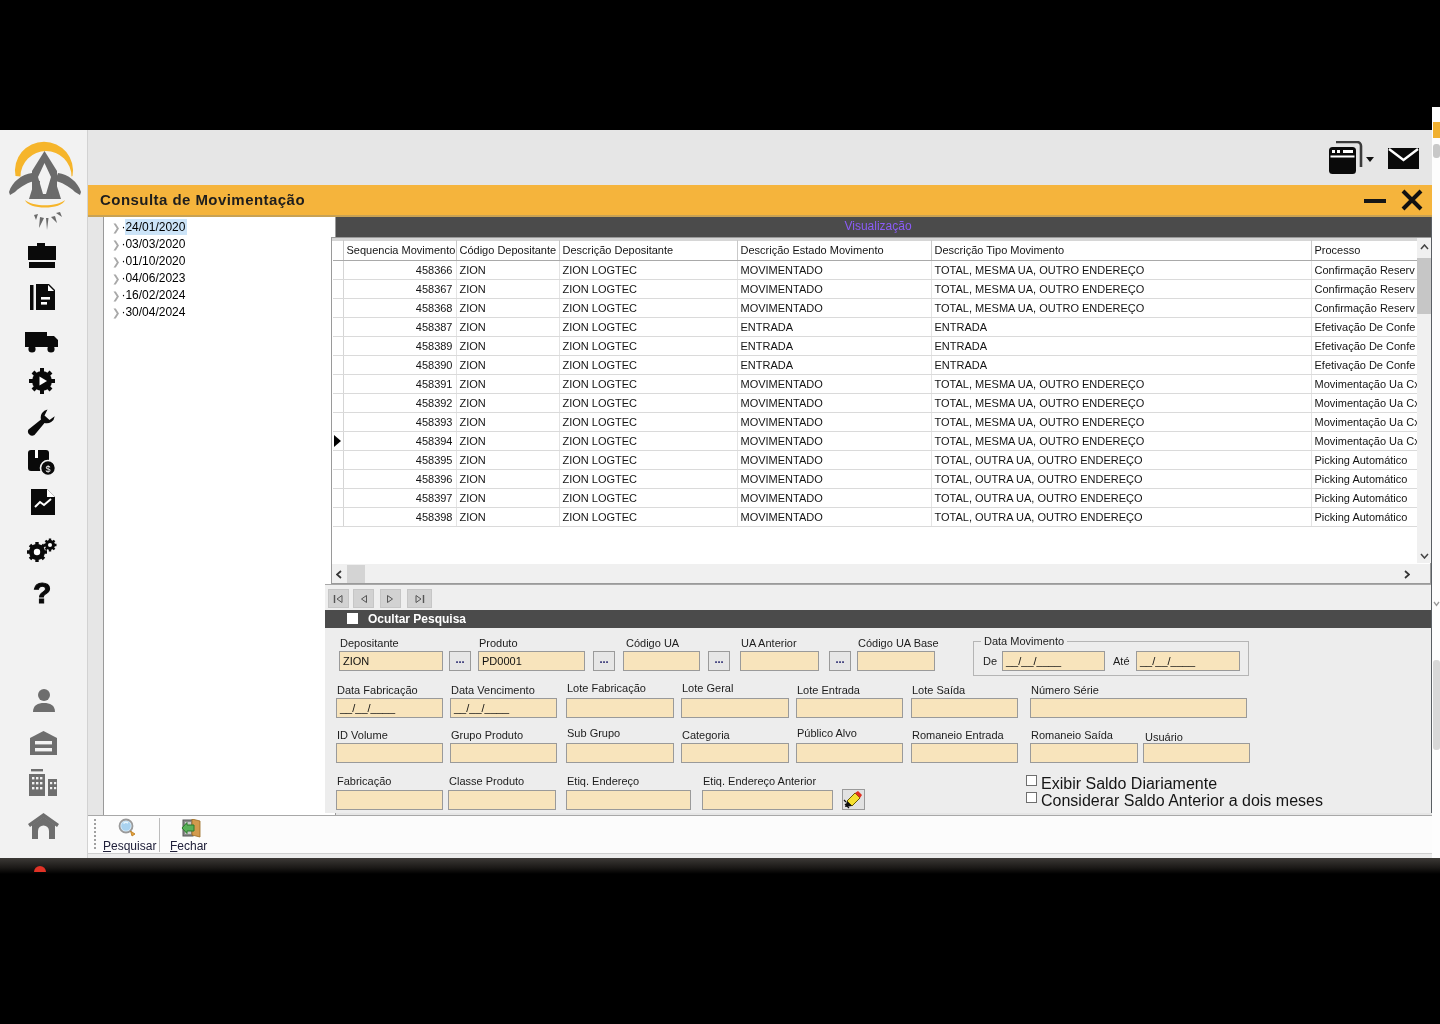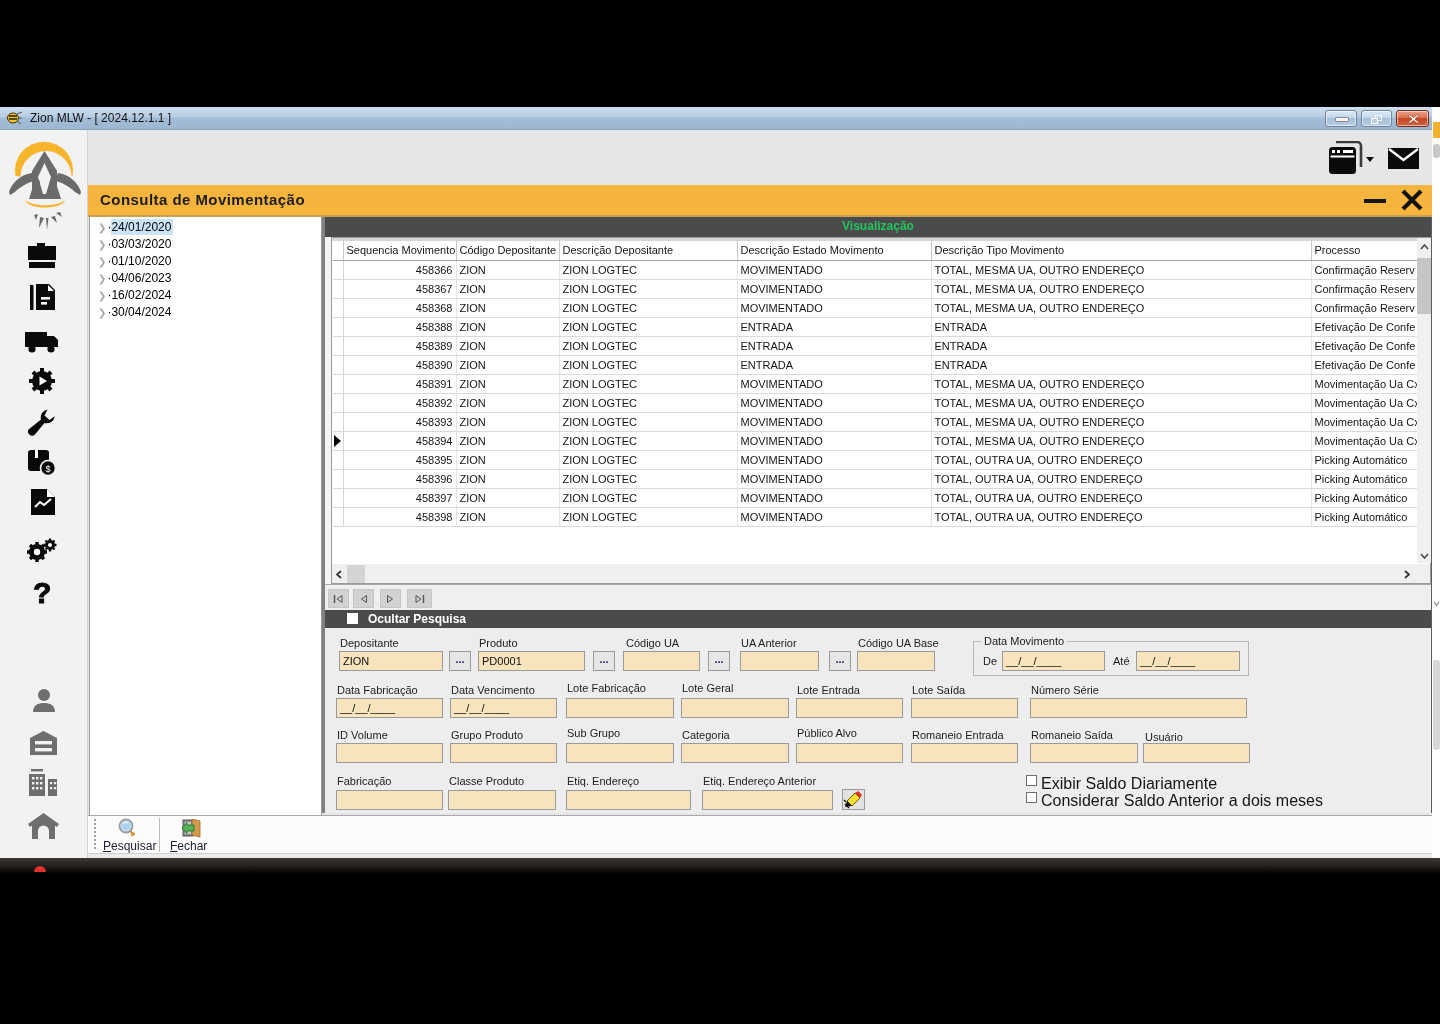--- a/index.html
+++ b/index.html
@@ -14,22 +14,22 @@
 
 #client{left:0;top:130px;width:1432px;height:730px;background:#e6e6e6}
 #sidebar{left:0;top:130px;width:88px;height:728px;background:#f2f2f2;border-right:1px solid #d2d2d2}
 #obar{left:88px;top:185px;width:1344px;height:30px;background:#f5b43c}
 #obar span{position:absolute;left:12px;top:6px;font-size:15px;font-weight:bold;color:#1d1d1d;letter-spacing:.45px}
 #tanline{left:88px;top:215px;width:1344px;height:2px;background:#c8a254}
 #rpanel{left:325px;top:217px;width:1106px;height:596px;background:#f4f4f4}
 #rborder{left:322px;top:217px;width:3px;height:596px;background:#7f8084}
 #rborder2{left:1431px;top:217px;width:1px;height:596px;background:#5a5e63}
 #visbar{left:325px;top:217px;width:1106px;height:20px;background:#4b4b4b}
-#vistitle{left:325px;top:219px;width:1106px;height:17px;text-align:center;color:#22c55e;font-weight:bold;font-size:12px}
-#tree{left:89px;top:217px;width:233px;height:771px;background:#fff;border:1px solid #9a9a9a;border-top:none}
+#vistitle{left:325px;top:219px;width:1106px;height:17px;text-align:center;color:#8b5cf6;font-weight:normal;font-size:12px}
+#tree{left:103px;top:217px;width:233px;height:771px;background:#fff;border:1px solid #9a9a9a;border-top:none}
 .titem{position:absolute;left:8px;font-size:12px;color:#000;white-space:pre}
 .tchev{color:#a8a8a8;font-size:10px;margin-right:1px}
 .tsel{background:#cce4f8;padding:1px 2px 1px 0}
 
 #tablebox{left:331px;top:237px;width:1100px;height:347px;background:#fff;border:1px solid #9a9a9a}
 table{border-collapse:collapse;table-layout:fixed;font-size:11px;color:#141414}
 td,th{overflow:hidden;white-space:nowrap;padding:0 3px;height:19px;font-weight:normal;text-align:left;vertical-align:middle}
 th{border-right:1px solid #c9c9c9;border-bottom:1px solid #a9a9a9;height:20px}
 td{border-right:1px solid #e4e4e4;border-bottom:1px solid #dadada}
 td:last-child{padding-right:0}
@@ -54,40 +54,20 @@
 #toolbar{left:88px;top:815px;width:1344px;height:38px;background:#fcfcfc;border-top:1px solid #a8a8a8}
 .tbtext{position:absolute;top:839px;font-size:12px;color:#20203a}
 .tbtext u{text-decoration:underline}
 #botedge{left:88px;top:853px;width:1344px;height:5px;background:#ececec;border-top:1px solid #cfcfcf}
 #botblack{left:0;top:858px;width:1440px;height:166px;background:linear-gradient(#3c3936 0,#1a1816 10px,#000 16px)}
 #rstrip{left:1432px;top:107px;width:8px;height:751px;background:#fdfdfd}
 </style></head>
 <body>
 <div id="page">
 
-<div class="ab" id="tbar">
-  <svg class="ab" style="left:6px;top:3px" width="16" height="16" viewBox="0 0 16 16">
-    <ellipse cx="7" cy="8" rx="5.5" ry="5" fill="#f2c020" stroke="#3a3000" stroke-width="1"></ellipse>
-    <path d="M3 6 L11 6 M3 9 L11 9" stroke="#222" stroke-width="1.6"></path>
-    <path d="M11 4 L16 2 M12 8 L16 8 M11 11 L15 14" stroke="#555" stroke-width="1"></path>
-  </svg>
-  <div class="ab ttext">Zion MLW - [ 2024.12.1.1 ]</div>
-  <div class="ab wbtn blue" style="left:1325px;width:32px">
-    <div class="ab" style="left:9px;top:6px;width:14px;height:5px;background:#f4f4f4;border:1px solid #8a8a8a;border-radius:1px"></div>
-  </div>
-  <div class="ab wbtn blue" style="left:1361px;width:31px">
-    <div class="ab" style="left:13px;top:4px;width:7px;height:6px;border:1.3px solid #fdfdfd"></div>
-    <div class="ab" style="left:9px;top:7px;width:7px;height:6px;border:1.3px solid #fdfdfd;background:#b7cee3"></div>
-  </div>
-  <div class="ab wbtn red" style="left:1396px;width:33px;background:linear-gradient(#e9a28c,#d9704f 45%,#c24a24 50%,#cf6240);border-color:#7e2d10">
-    <svg class="ab" style="left:11px;top:3px" width="11" height="10" viewBox="0 0 11 10">
-          <path d="M1.5 0.5 L5.5 3.6 L9.5 0.5 L10.7 1.8 L7 5 L10.7 8.2 L9.5 9.5 L5.5 6.4 L1.5 9.5 L0.3 8.2 L4 5 L0.3 1.8 Z" fill="#f5f5f5" stroke="#7e2d10" stroke-width=".6"></path>
-        </svg>
-  </div>
-</div>
 
 <div class="ab" id="client"></div>
 <div class="ab" id="sidebar"></div>
 
 <svg class="ab" style="left:6px;top:139px" width="78" height="92" viewBox="0 0 78 92">
   <path d="M9.5 35 A 29 29 0 1 1 66.5 35 L 65.5 35.5 A 24.5 24.5 0 1 0 14.5 35.5 Z" fill="#f6b52b" transform="translate(0,2)"></path>
   <path d="M38.5 12 L51 32 L51 60 L26 60 L26 32 Z M38.5 24 L45 38 L40 55 L37 55 L32 38 Z" fill="#6b6b6b" fill-rule="evenodd"></path>
   <path d="M26 34 C 16 35 6 43 3 53 L4 56 L9 53 C 15 47 23 43 29 42 Z" fill="#6b6b6b"></path>
   <path d="M52 34 C 62 35 72 43 75 53 L74 56 L69 53 C 63 47 55 43 49 42 Z" fill="#6b6b6b"></path>
   <path d="M29 41 L23 60 L32 60 L34 42 Z" fill="#6b6b6b"></path>
@@ -271,21 +251,21 @@
             <td class="ind"></td>
             <td class="num">458368</td>
             <td>ZION</td>
             <td>ZION LOGTEC</td>
             <td>MOVIMENTADO</td>
             <td>TOTAL, MESMA UA, OUTRO ENDEREÇO</td>
             <td>Confirmação Reserv</td>
           </tr>
 <tr>
             <td class="ind"></td>
-            <td class="num">458388</td>
+            <td class="num">458387</td>
             <td>ZION</td>
             <td>ZION LOGTEC</td>
             <td>ENTRADA</td>
             <td>ENTRADA</td>
             <td>Efetivação De Confe</td>
           </tr>
 <tr>
             <td class="ind"></td>
             <td class="num">458389</td>
             <td>ZION</td>

